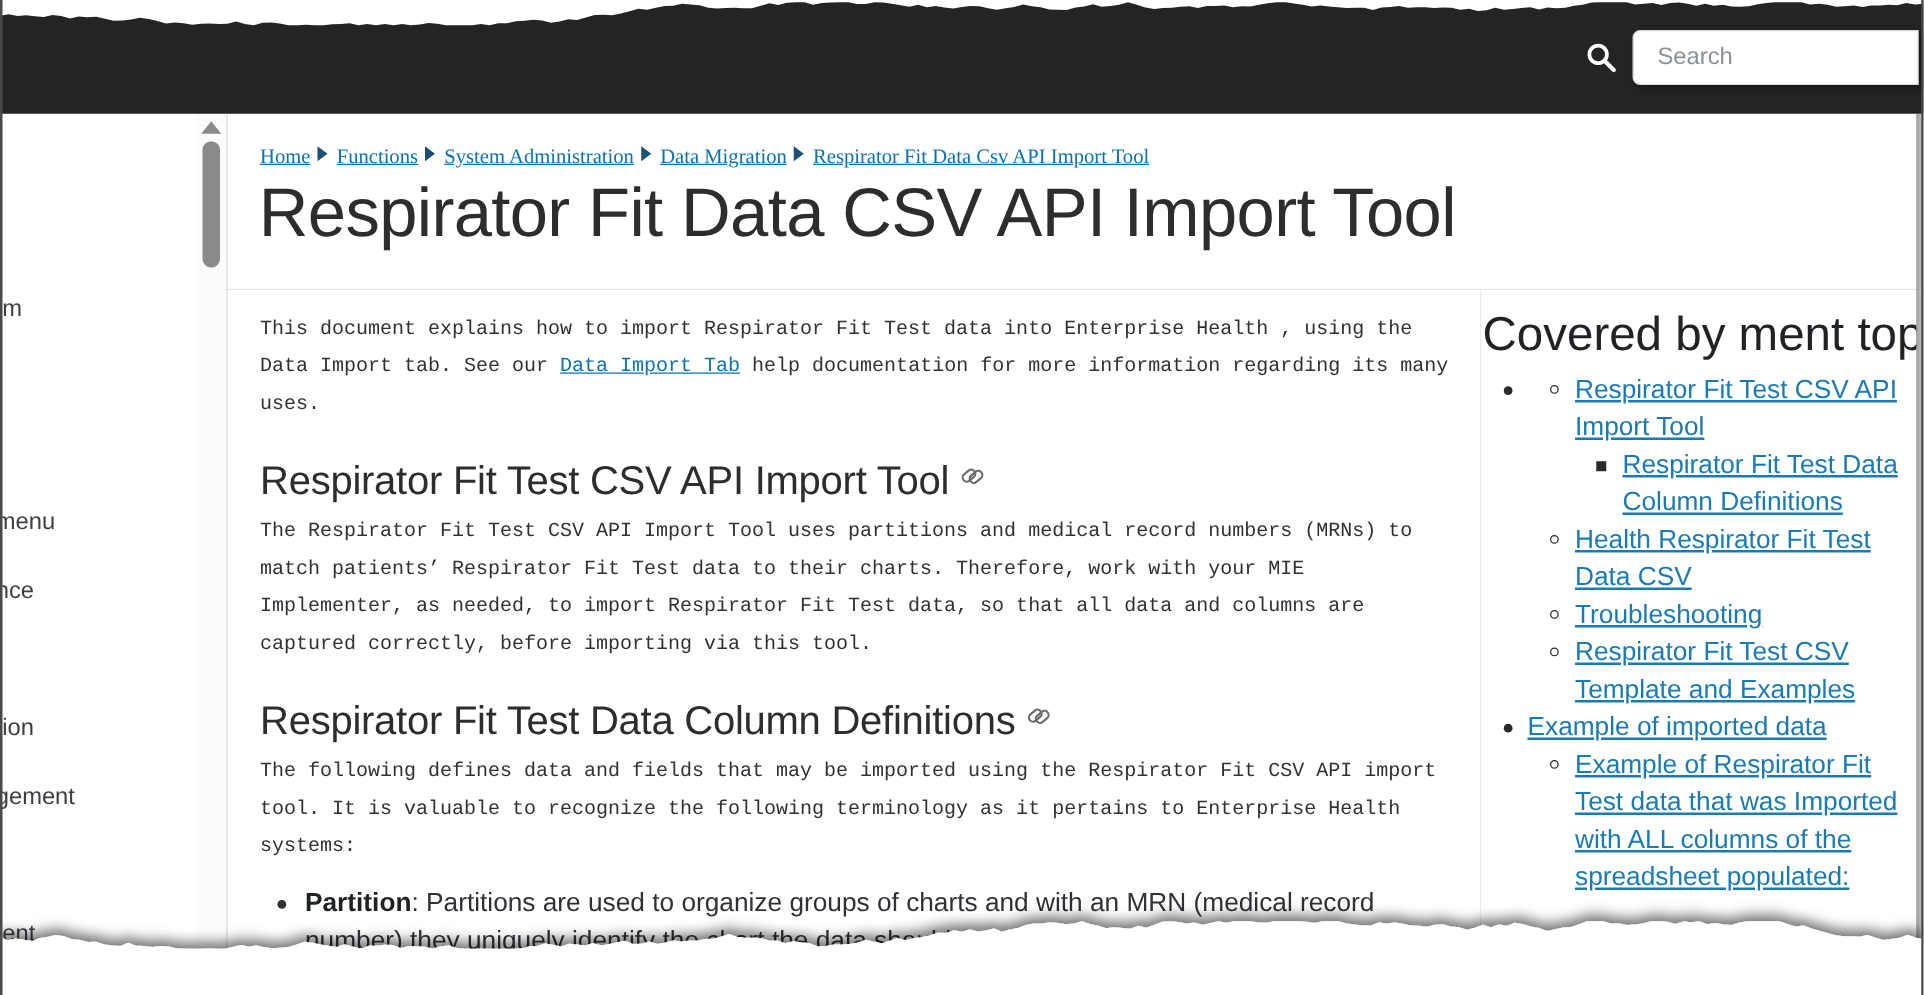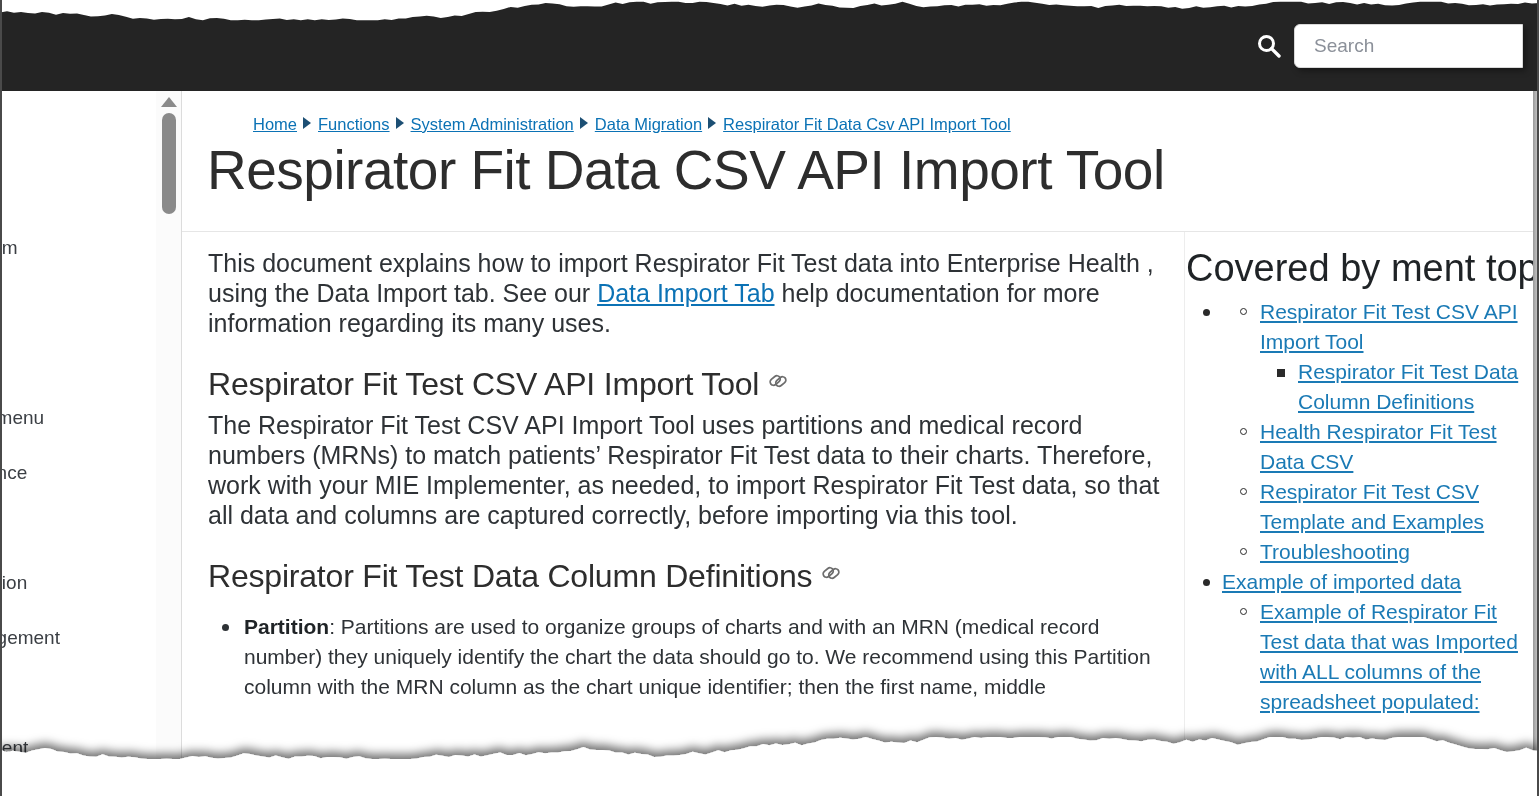--- a/index.html
+++ b/index.html
@@ -25,21 +25,21 @@
     z-index:5;
   }
   
   .top-tear{
     position:absolute;left:0;top:0;width:1539px;height:24px;
     z-index:6;pointer-events:none;
   }
   .top-tear svg{display:block;width:1539px;height:24px;}
 
   .header-right{
-    position:absolute;right:16px;top:0;height:91px;
+    position:absolute;right:4px;top:0;height:91px;
     display:flex;align-items:center;
   }
   .search-icon{
     width:34px;height:34px;margin-right:8px;
     display:flex;align-items:center;justify-content:center;
     color:#ffffff;cursor:pointer;
   }
   .search-icon svg{display:block;}
   .search-box{
     width:229px;height:44px;
@@ -108,22 +108,21 @@
   .content-inner{
     position:relative;
     padding:0;
   }
 
   
   .breadcrumb{
     position:absolute;left:27px;top:24px;
     font-size:16.5px;
     white-space:nowrap;
-    font-family:Liberation Sans, sans-serif;
-    margin-left:45px;
+    font-family:Liberation Serif, serif;
   }
   .breadcrumb a{
     color:#0b72b5;text-decoration:underline;cursor:pointer;
   }
   .bc-sep{
     display:inline-block;
     width:0;height:0;
     border-top:6px solid transparent;
     border-bottom:6px solid transparent;
     border-left:8px solid #1c4f74;
@@ -155,23 +154,23 @@
   }
   .col-toc{
     position:absolute;left:1005px;top:0px;width:353px;
   }
   .toc-divider{
     position:absolute;left:1003px;top:0;width:1px;height:580px;
     background:#ededed;
   }
 
   .p{
-    font-size:25px;line-height:30px;color:#2e3236;
+    font-size:16px;line-height:30px;color:#2e3236;
     margin:0 0 4px 0;
-    font-family:Liberation Sans, sans-serif;
+    font-family:Liberation Mono, monospace;
   }
   .p a{color:#0b72b5;text-decoration:underline;cursor:pointer;}
 
   h2.sec{
     font-size:32px;line-height:40px;font-weight:400;color:#2d2d2d;
     margin:26px 0 6px 0;
     font-family:"Liberation Sans", sans-serif;
     letter-spacing:-.2px;
   }
   .anchor-icon{
@@ -323,41 +322,42 @@
             <span>Respirator Fit Test Data Column Definitions</span><span class="anchor-icon">
               <svg width="20" height="20" viewBox="0 0 20 20" aria-hidden="true">
                 <g fill="none" stroke="#6d6d6d" stroke-width="1.7">
                   <rect x="1.6" y="6.2" width="11.2" height="6.6" rx="3.3" transform="rotate(-40 7.2 9.5)"></rect>
                   <rect x="7.2" y="7.2" width="11.2" height="6.6" rx="3.3" transform="rotate(-40 12.8 10.5)"></rect>
                 </g>
               </svg>
             </span>
           </h2>
 
+          <p class="p">The following defines data and fields that may be imported using the Respirator Fit CSV API import tool. It is valuable to recognize the following terminology as it pertains to Enterprise Health systems:</p>
 
           <ul class="bullets">
             <li>
               <span class="bold">Partition</span><span>: Partitions are used to organize groups of charts and with an MRN (medical record number) they uniquely identify the chart the data should go to. We recommend using this Partition column with the MRN column as the chart unique identifier; then the first name, middle</span>
             </li>
           </ul>
         </div>
 
         <div class="toc-divider"></div>
         <div class="col-toc">
           <div class="toc-title">Covered by ment topic</div>
           <div id="toc-tree">
               <ul class="toc-l1">
                 <li class="has-bullet">
                   <ul class="toc-l2">
                     <li><a class="toc-link">Respirator Fit Test CSV API Import Tool</a><ul class="toc-l3">
                         <li><a class="toc-link">Respirator Fit Test Data Column Definitions</a></li>
                       </ul></li>
                     <li><a class="toc-link">Health Respirator Fit Test Data CSV</a></li>
+                    <li><a class="toc-link">Troubleshooting</a></li>
                     <li><a class="toc-link">Respirator Fit Test CSV Template and Examples</a></li>
-                    <li><a class="toc-link">Troubleshooting</a></li>
                   </ul>
                 </li>
                 <li class="has-bullet"><a class="toc-link">Example of imported data</a><ul class="toc-l2">
                     <li><a class="toc-link">Example of Respirator Fit Test data that was Imported with ALL columns of the spreadsheet populated:</a></li>
                   </ul></li>
               </ul>
             </div>
         </div>
 
       </div>

